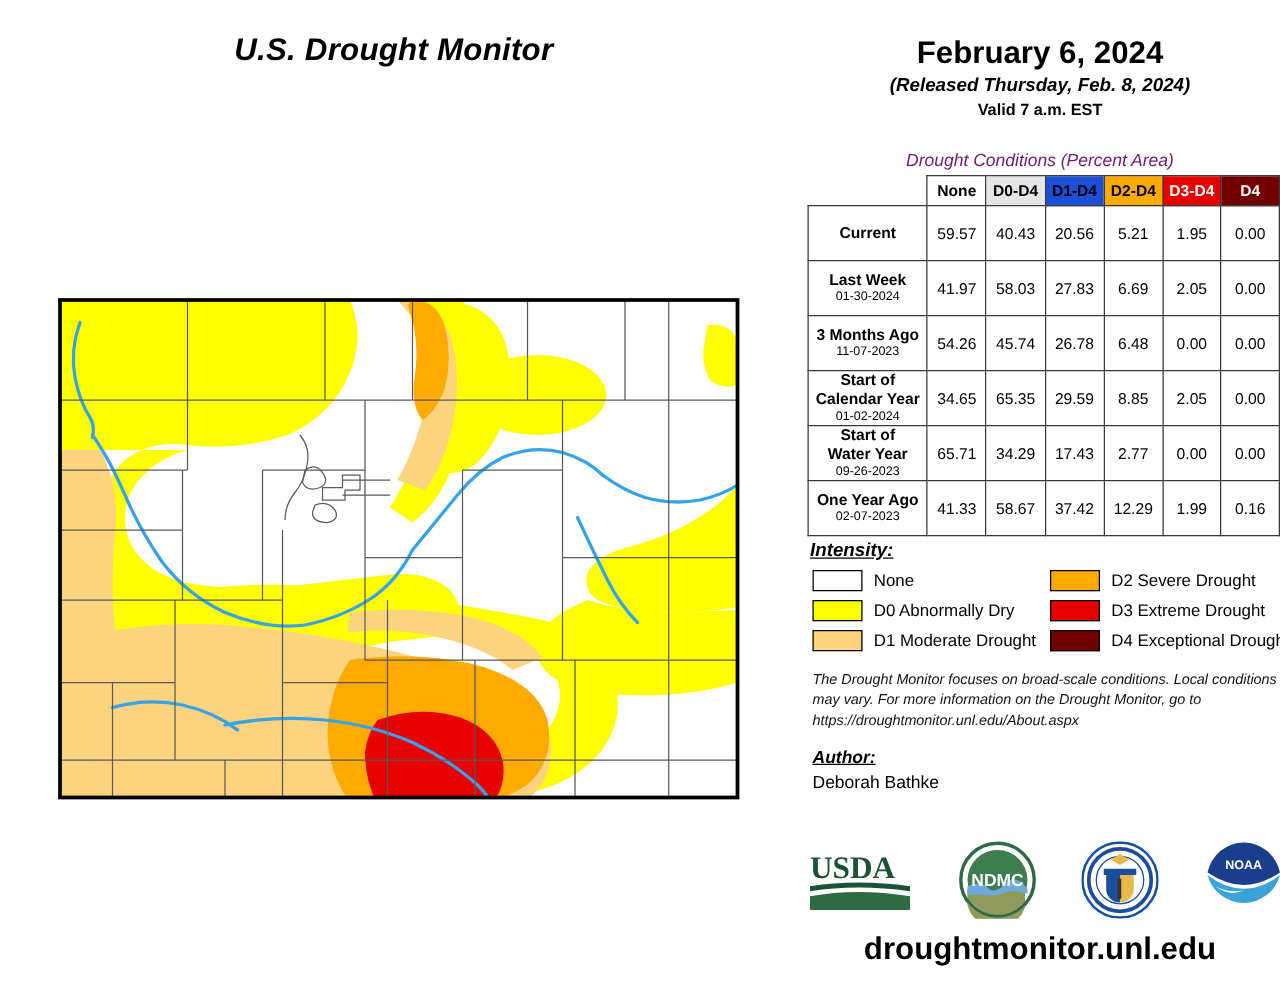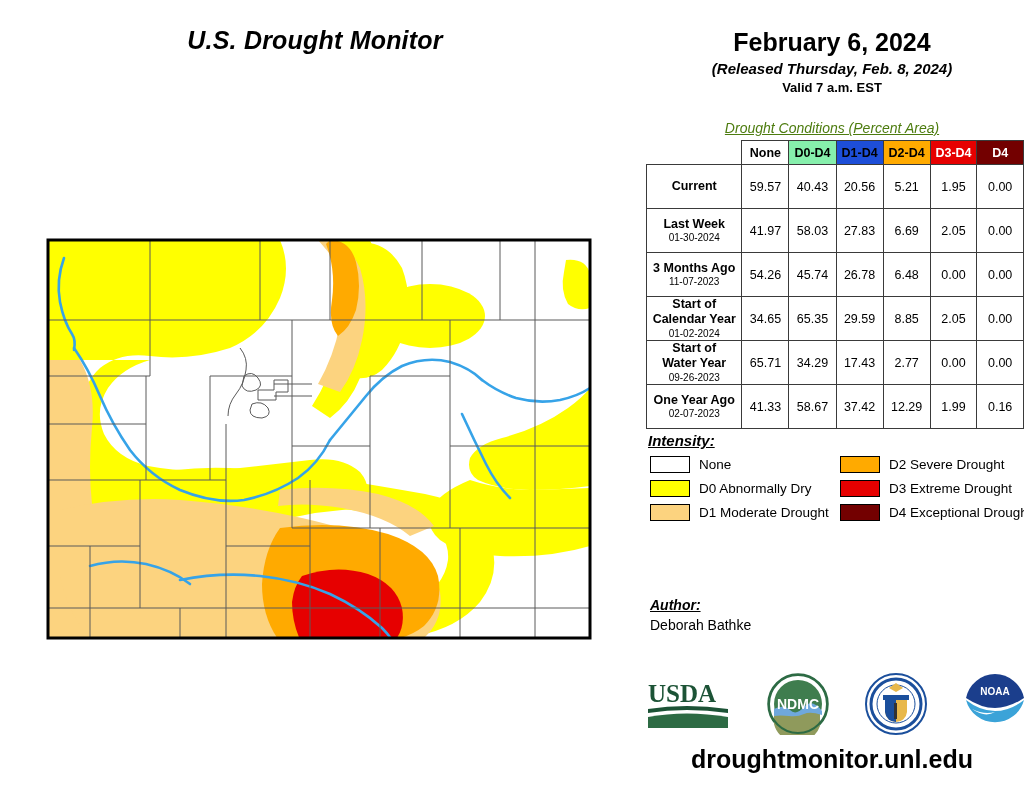--- a/index.html
+++ b/index.html
@@ -38,21 +38,21 @@
   #date-main { font-size: 25px; font-weight: bold; }
   #date-released {
     font-size: 15px; font-weight: bold; font-style: italic;
     margin-top: 3px;
   }
   #date-valid { font-size: 13px; font-weight: bold; margin-top: 3px; }
 
   
   #table-caption {
     position: absolute; left: 640px; top: 120px; width: 384px;
-    text-align: center; font-size: 14px; font-style: italic; color: #4d7c0f; text-decoration: underline;
+    text-align: center; font-size: 14px; font-style: italic; color: #701a75;
   }
   #cond-table {
     position: absolute; left: 646px; top: 140px;
     border-collapse: collapse;
     font-size: 12.5px; color: #000;
   }
   #cond-table td, #cond-table th {
     border: 1.3px solid #3a3a3a;
     text-align: center; vertical-align: middle;
     padding: 0;
@@ -142,21 +142,21 @@
     <div id="date-released">(Released Thursday, Feb. 8, 2024)</div>
     <div id="date-valid">Valid 7 a.m. EST</div>
   </div>
 
   <div id="table-caption">Drought Conditions (Percent Area)</div>
   <table id="cond-table">
     <thead>
       <tr>
         <th class="blank col-lbl"></th>
       <th class="col-val" style="background: rgb(255, 255, 255); color: rgb(0, 0, 0);">None</th>
-          <th class="col-val" style="background: #86efac; color: rgb(0, 0, 0); margin-top: 40px;">D0-D4</th>
+          <th class="col-val" style="background: #e5e5e5; color: rgb(0, 0, 0); margin-top: 40px;">D0-D4</th>
           <th class="col-val" style="background: #1d4ed8; color: rgb(0, 0, 0);">D1-D4</th>
           <th class="col-val" style="background: rgb(255, 170, 0); color: rgb(0, 0, 0);">D2-D4</th>
           <th class="col-val" style="background: rgb(230, 0, 0); color: rgb(255, 255, 255);">D3-D4</th>
           <th class="col-val" style="background: rgb(115, 0, 0); color: rgb(255, 255, 255);">D4</th>
         </tr>
     </thead>
     <tbody>
         <tr>
           <td class="rowlabel col-lbl">Current</td>
           <td class="col-val">59.57</td>
@@ -235,20 +235,21 @@
       <div class="leg-item">
         <div class="leg-swatch" style="background: rgb(252, 211, 127);"></div>
         <span class="leg-label">D1 Moderate Drought</span>
       </div>
       <div class="leg-item">
         <div class="leg-swatch" style="background: rgb(115, 0, 0);"></div>
         <span class="leg-label">D4 Exceptional Drought</span>
       </div>
     </div>
 
+  <div id="disclaimer">The Drought Monitor focuses on broad-scale conditions. Local conditions may vary. For more information on the Drought Monitor, go to https://droughtmonitor.unl.edu/About.aspx</div>
   <div id="author-title">Author:</div>
   <div id="author-lines">
     <div>Deborah Bathke</div>
   </div>
 
   <div id="logos">
 
     <svg width="84" height="56" viewBox="0 0 84 56">
       <text x="2" y="26" font-family="Liberation Serif, serif" font-size="25" font-weight="bold" fill="#1c5336">USDA</text>
       <path d="M2 33 Q40 27 82 33 L82 37 Q40 31 2 37 Z" fill="#1c5336"></path>

